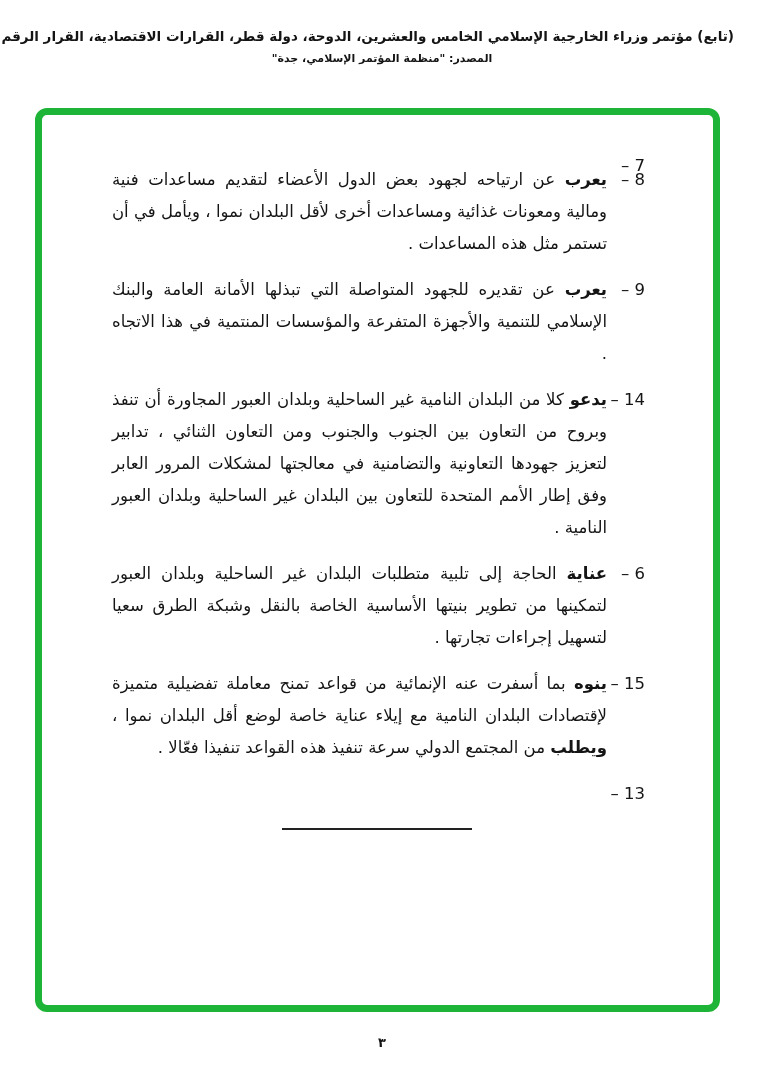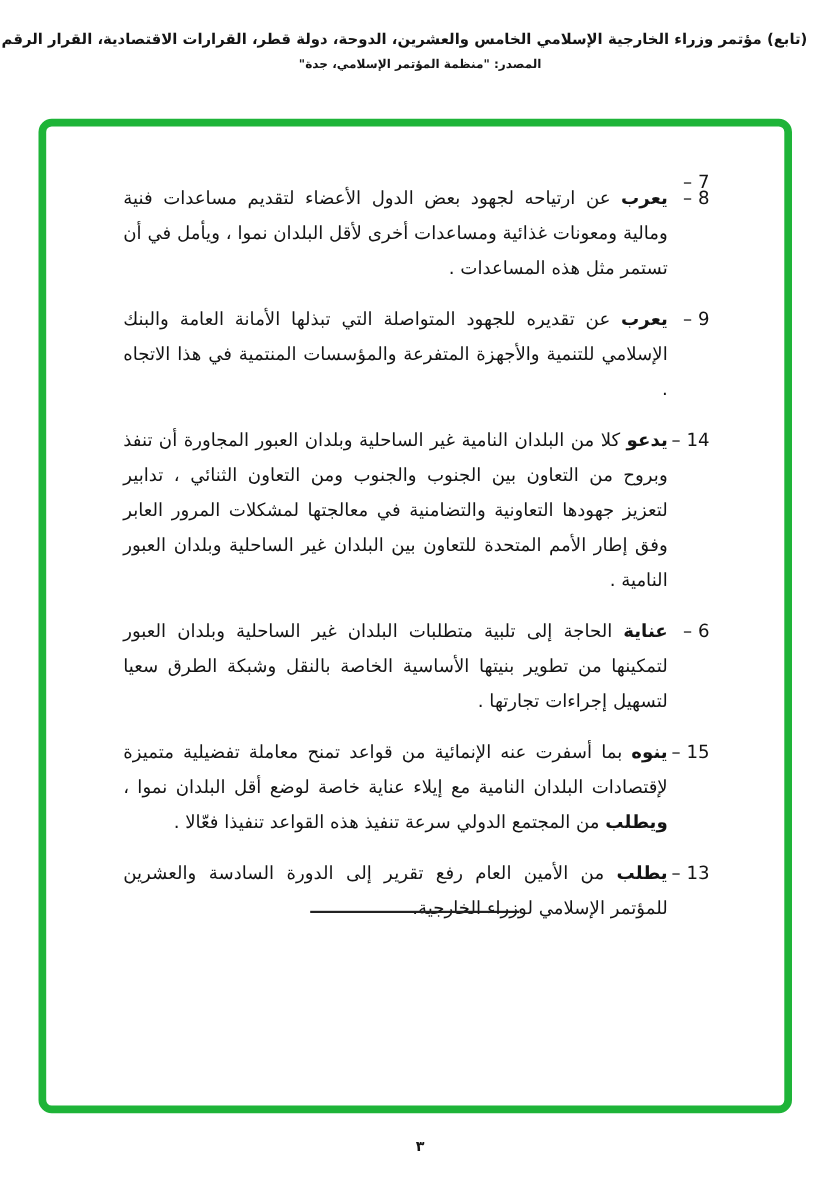--- a/index.html
+++ b/index.html
@@ -46,20 +46,20 @@
 
   <div class="green-box" style="border-color: rgb(30, 180, 56);"></div>
 
   <div class="content">
       <div class="item"><span class="marker">7 –</span></div>
       <div class="item"><span class="marker">8 –</span><span><b>يعرب</b><span> عن ارتياحه لجهود بعض الدول الأعضاء لتقديم مساعدات فنية ومالية ومعونات غذائية ومساعدات أخرى لأقل البلدان نموا ، ويأمل في أن تستمر مثل هذه المساعدات .</span></span></div>
       <div class="item"><span class="marker">9 –</span><span><b>يعرب</b><span> عن تقديره للجهود المتواصلة التي تبذلها الأمانة العامة والبنك الإسلامي للتنمية والأجهزة المتفرعة والمؤسسات المنتمية في هذا الاتجاه .</span></span></div>
       <div class="item"><span class="marker">14 –</span><span><b>يدعو</b><span> كلا من البلدان النامية غير الساحلية وبلدان العبور المجاورة أن تنفذ وبروح من التعاون بين الجنوب والجنوب ومن التعاون الثنائي ، تدابير لتعزيز جهودها التعاونية والتضامنية في معالجتها لمشكلات المرور العابر وفق إطار الأمم المتحدة للتعاون بين البلدان غير الساحلية وبلدان العبور النامية .</span></span></div>
       <div class="item"><span class="marker">6 –</span><span><b>عناية</b><span> الحاجة إلى تلبية متطلبات البلدان غير الساحلية وبلدان العبور لتمكينها من تطوير بنيتها الأساسية الخاصة بالنقل وشبكة الطرق سعيا لتسهيل إجراءات تجارتها .</span></span></div>
       <div class="item"><span class="marker">15 –</span><span><b>ينوه</b><span> بما أسفرت عنه الإنمائية من قواعد تمنح معاملة تفضيلية متميزة لإقتصادات البلدان النامية مع إيلاء عناية خاصة لوضع أقل البلدان نموا ، </span><b>ويطلب</b><span> من المجتمع الدولي سرعة تنفيذ هذه القواعد تنفيذا فعّالا .</span></span></div>
-      <div class="item"><span class="marker">13 –</span><span><b>يطلب</b><span> من الأمين العام رفع تقرير إلى الدورة السادسة والعشرين للمؤتمر الإسلامي لوزراء الخارجية.</span></span></div>
+      <div class="item"><span class="marker">13 –</span></div>
     </div>
 
   <div class="divider"></div>
 
   <div class="page-num">٣</div>
 
 </div>
 
 </body></html>

